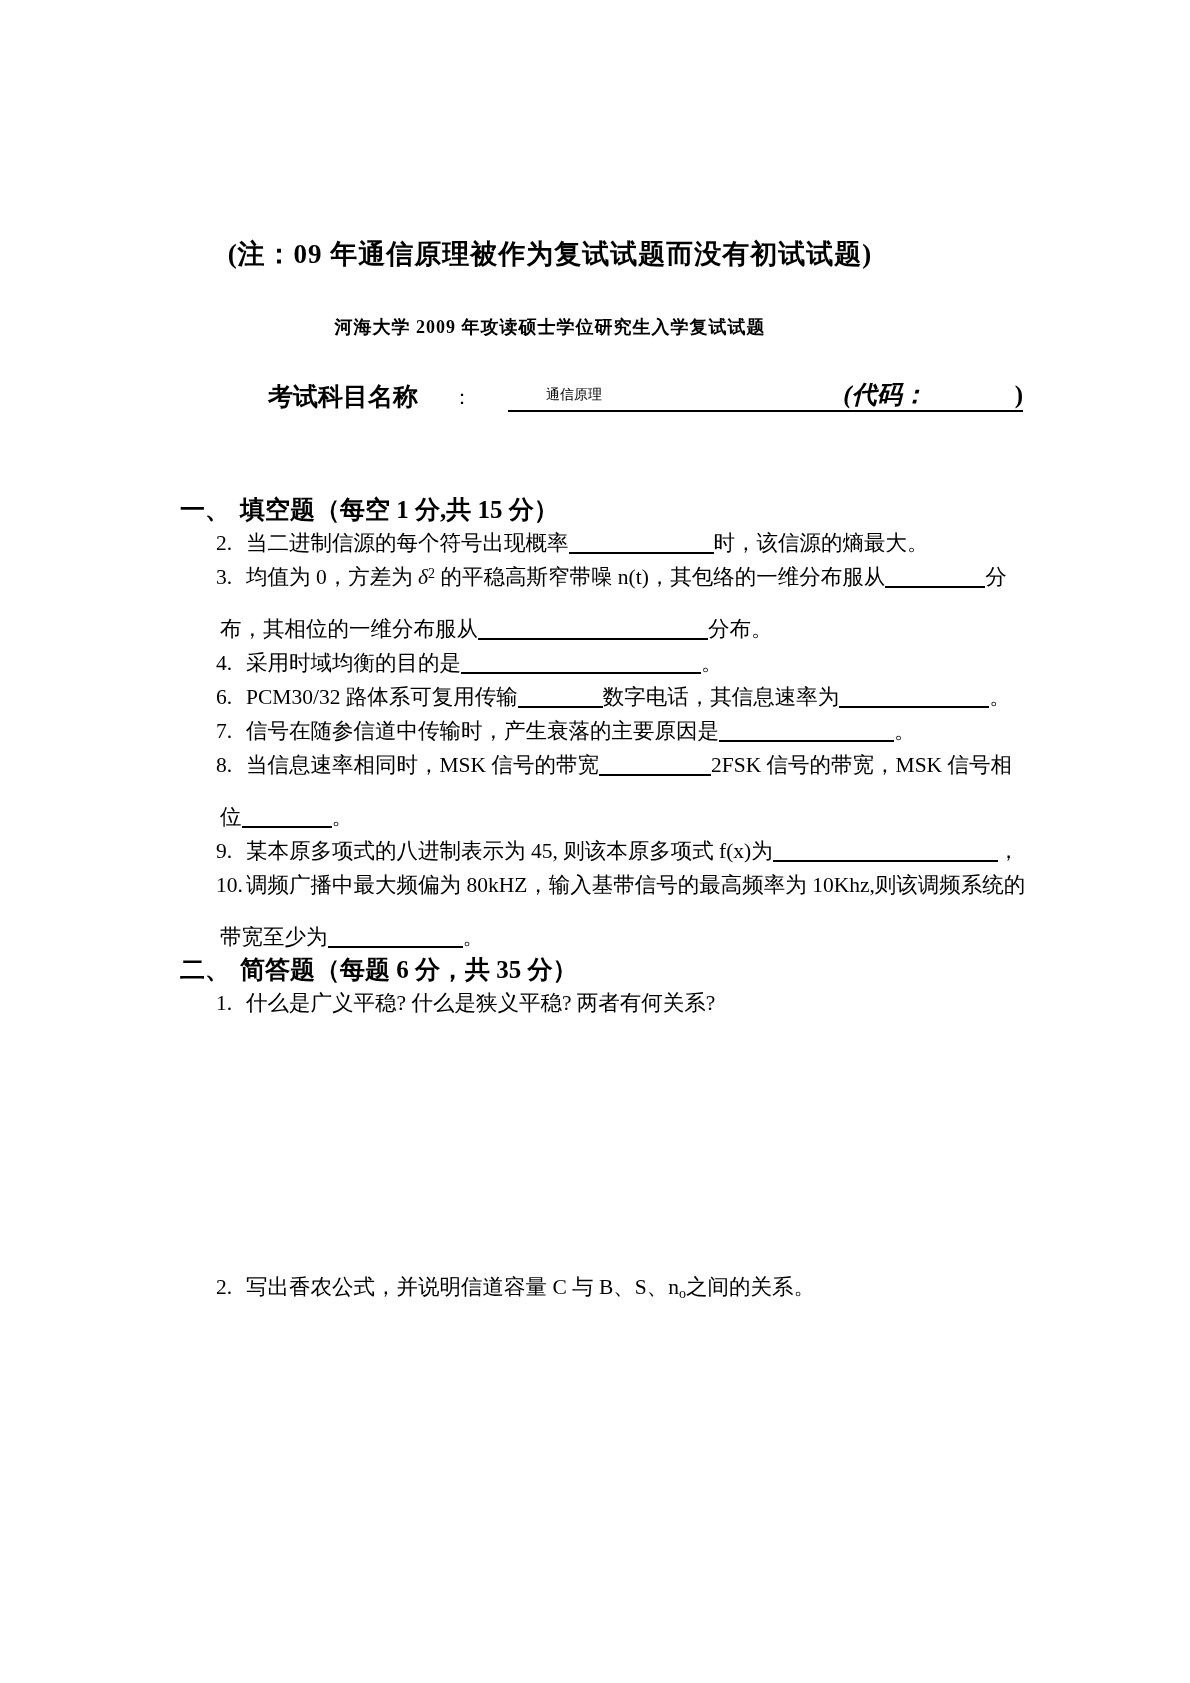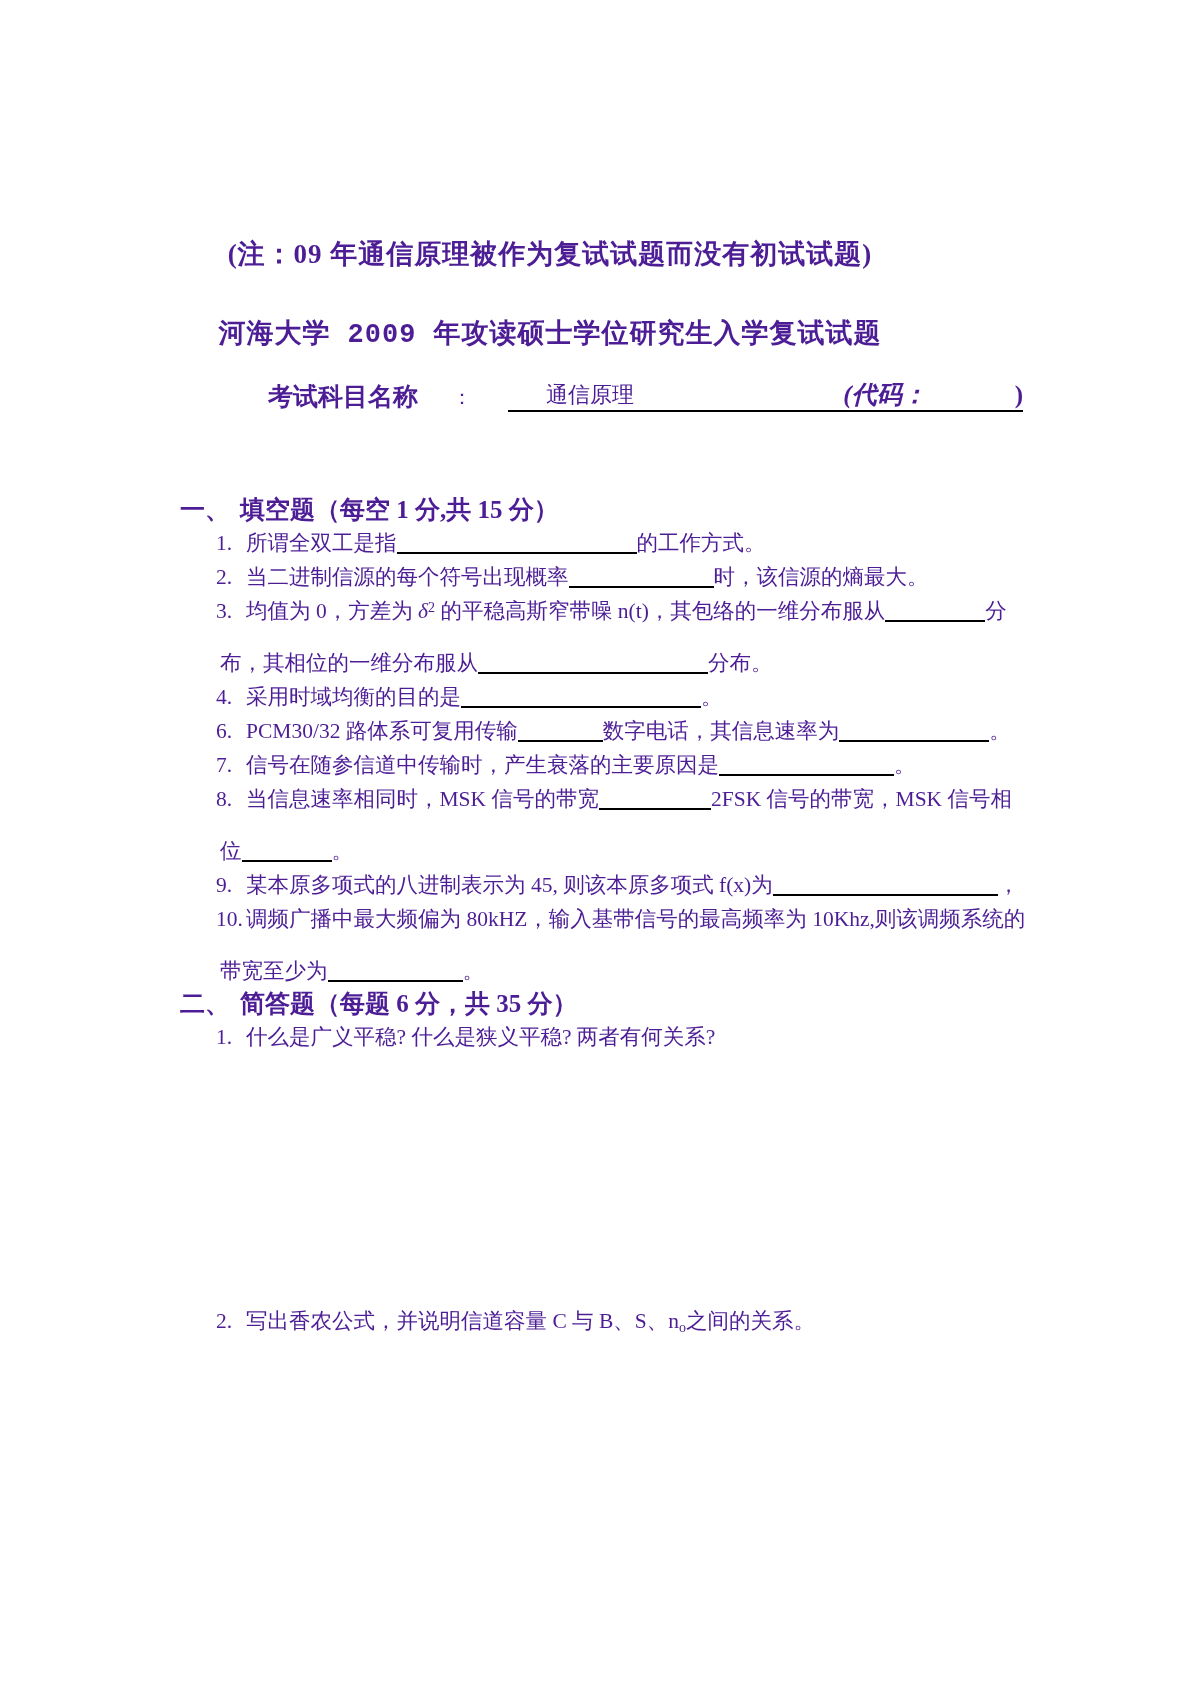--- a/index.html
+++ b/index.html
@@ -1,45 +1,45 @@
 <!DOCTYPE html>
 <html><head>
 <meta charset="utf-8">
 <style>
   html,body{margin:0;padding:0;background:#e8e8e8;}
   .page{
     position:relative;
     width:1190px;height:1683px;
     margin:0 auto;
     background:#ffffff;
-    color:#4c1d95;
+    color:#000000;
     font-family:"Liberation Serif","DejaVu Serif",serif;
     overflow:hidden;
   }
   .note-line{
     position:absolute;top:236px;left:0;width:1100px;
     text-align:center;font-weight:bold;font-size:27px;
     letter-spacing:1px;white-space:nowrap;
   }
   .title-line{
     position:absolute;top:315px;left:0;width:1100px;
-    text-align:center;font-weight:bold;font-size:27px;
-    letter-spacing:1px;white-space:nowrap;font-family:Liberation Mono, monospace;
+    text-align:center;font-weight:bold;font-size:18px;
+    letter-spacing:1px;white-space:nowrap;
   }
   .subject-line{
     position:absolute;top:380px;left:268px;
     display:flex;align-items:flex-end;white-space:nowrap;gap:32px;
   }
   .subject-label{font-weight:bold;font-size:25px;line-height:30px;}
   .subject-colon{font-size:20px;line-height:30px;padding:0 4px 0 2px;}
   .subject-underline{
     display:flex;align-items:flex-end;
     width:515px;border-bottom:2.5px solid #000;
   }
-  .subject-value{font-size:22px;line-height:30px;margin-left:38px;}
+  .subject-value{font-size:14px;line-height:30px;margin-left:38px;}
   .subject-spacer{flex:1;}
   .code-open{font-weight:bold;font-size:25px;line-height:30px;font-style:italic;}
   .code-gap{display:inline-block;width:88px;}
   .code-close{font-weight:bold;font-size:25px;line-height:30px;}
   .body{position:absolute;top:494px;left:0;width:1022px;}
   .sec-head{
     height:32px;line-height:32px;
     padding-left:180px;font-weight:bold;font-size:25px;white-space:nowrap;
   }
   .sec-marker{display:inline-block;width:60px;}
@@ -71,21 +71,20 @@
     <span class="subject-underline">
       <span class="subject-value">通信原理</span>
       <span class="subject-spacer"></span>
       <span class="code-open">(代码：</span>
       <span class="code-gap"></span>
       <span class="code-close">)</span>
     </span>
   </div>
   <div class="body">
       <div class="sec-head"><span class="sec-marker">一、</span><span class="sec-title">填空题（每空 1 分,共 15 分）</span></div>
-      <div class="q-line"><span class="q-num">1.</span><span class="q-text">所谓全双工是指<span class="blank" style="width: 240px;"></span>的工作方式。</span></div>
       <div class="q-line"><span class="q-num">2.</span><span class="q-text">当二进制信源的每个符号出现概率<span class="blank" style="width: 145px;"></span>时，该信源的熵最大。</span></div>
       <div class="q-line"><span class="q-num">3.</span><span class="q-text">均值为 0，方差为 <i class="math">δ</i><sup>2</sup> 的平稳高斯窄带噪 n(t)，其包络的一维分布服从<span class="blank" style="width: 100px;"></span>分</span></div>
       <div class="q-line cont"><span class="q-text">布，其相位的一维分布服从<span class="blank" style="width: 230px;"></span>分布。</span></div>
       <div class="q-line"><span class="q-num">4.</span><span class="q-text">采用时域均衡的目的是<span class="blank" style="width: 240px;"></span>。</span></div>
       <div class="q-line"><span class="q-num">6.</span><span class="q-text">PCM30/32 路体系可复用传输<span class="blank" style="width: 85px;"></span>数字电话，其信息速率为<span class="blank" style="width: 150px;"></span>。</span></div>
       <div class="q-line"><span class="q-num">7.</span><span class="q-text">信号在随参信道中传输时，产生衰落的主要原因是<span class="blank" style="width: 175px;"></span>。</span></div>
       <div class="q-line"><span class="q-num">8.</span><span class="q-text">当信息速率相同时，MSK 信号的带宽<span class="blank" style="width: 112px;"></span>2FSK 信号的带宽，MSK 信号相</span></div>
       <div class="q-line cont"><span class="q-text">位<span class="blank" style="width: 90px;"></span>。</span></div>
       <div class="q-line"><span class="q-num">9.</span><span class="q-text">某本原多项式的八进制表示为 45, 则该本原多项式 f(x)为<span class="blank" style="width: 225px;"></span>，</span></div>
       <div class="q-line"><span class="q-num">10.</span><span class="q-text">调频广播中最大频偏为 80kHZ，输入基带信号的最高频率为 10Khz,则该调频系统的</span></div>

